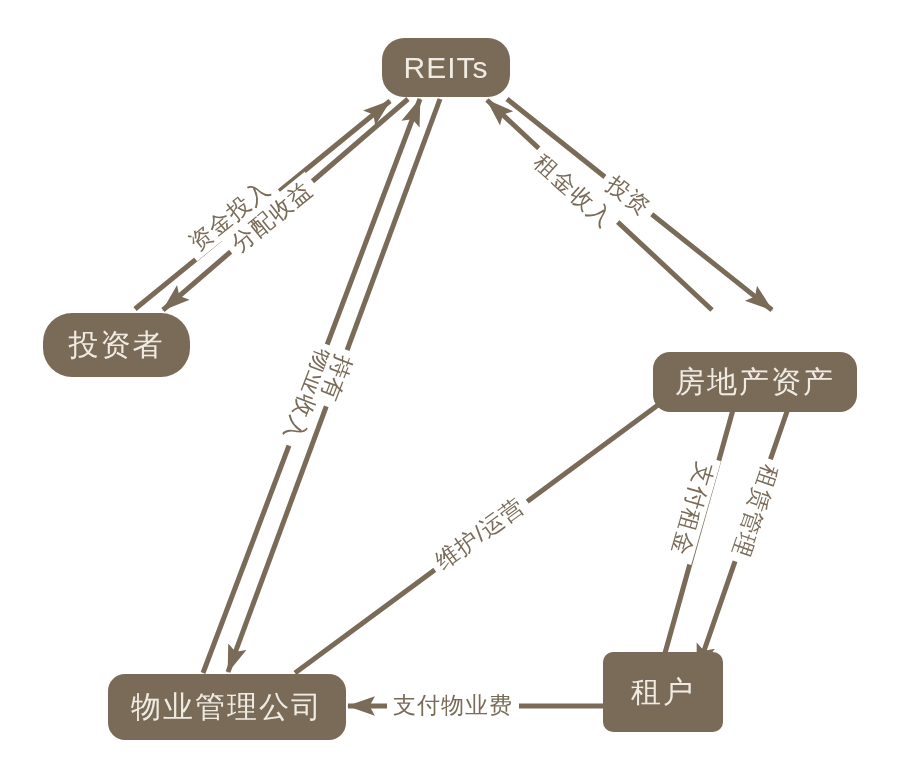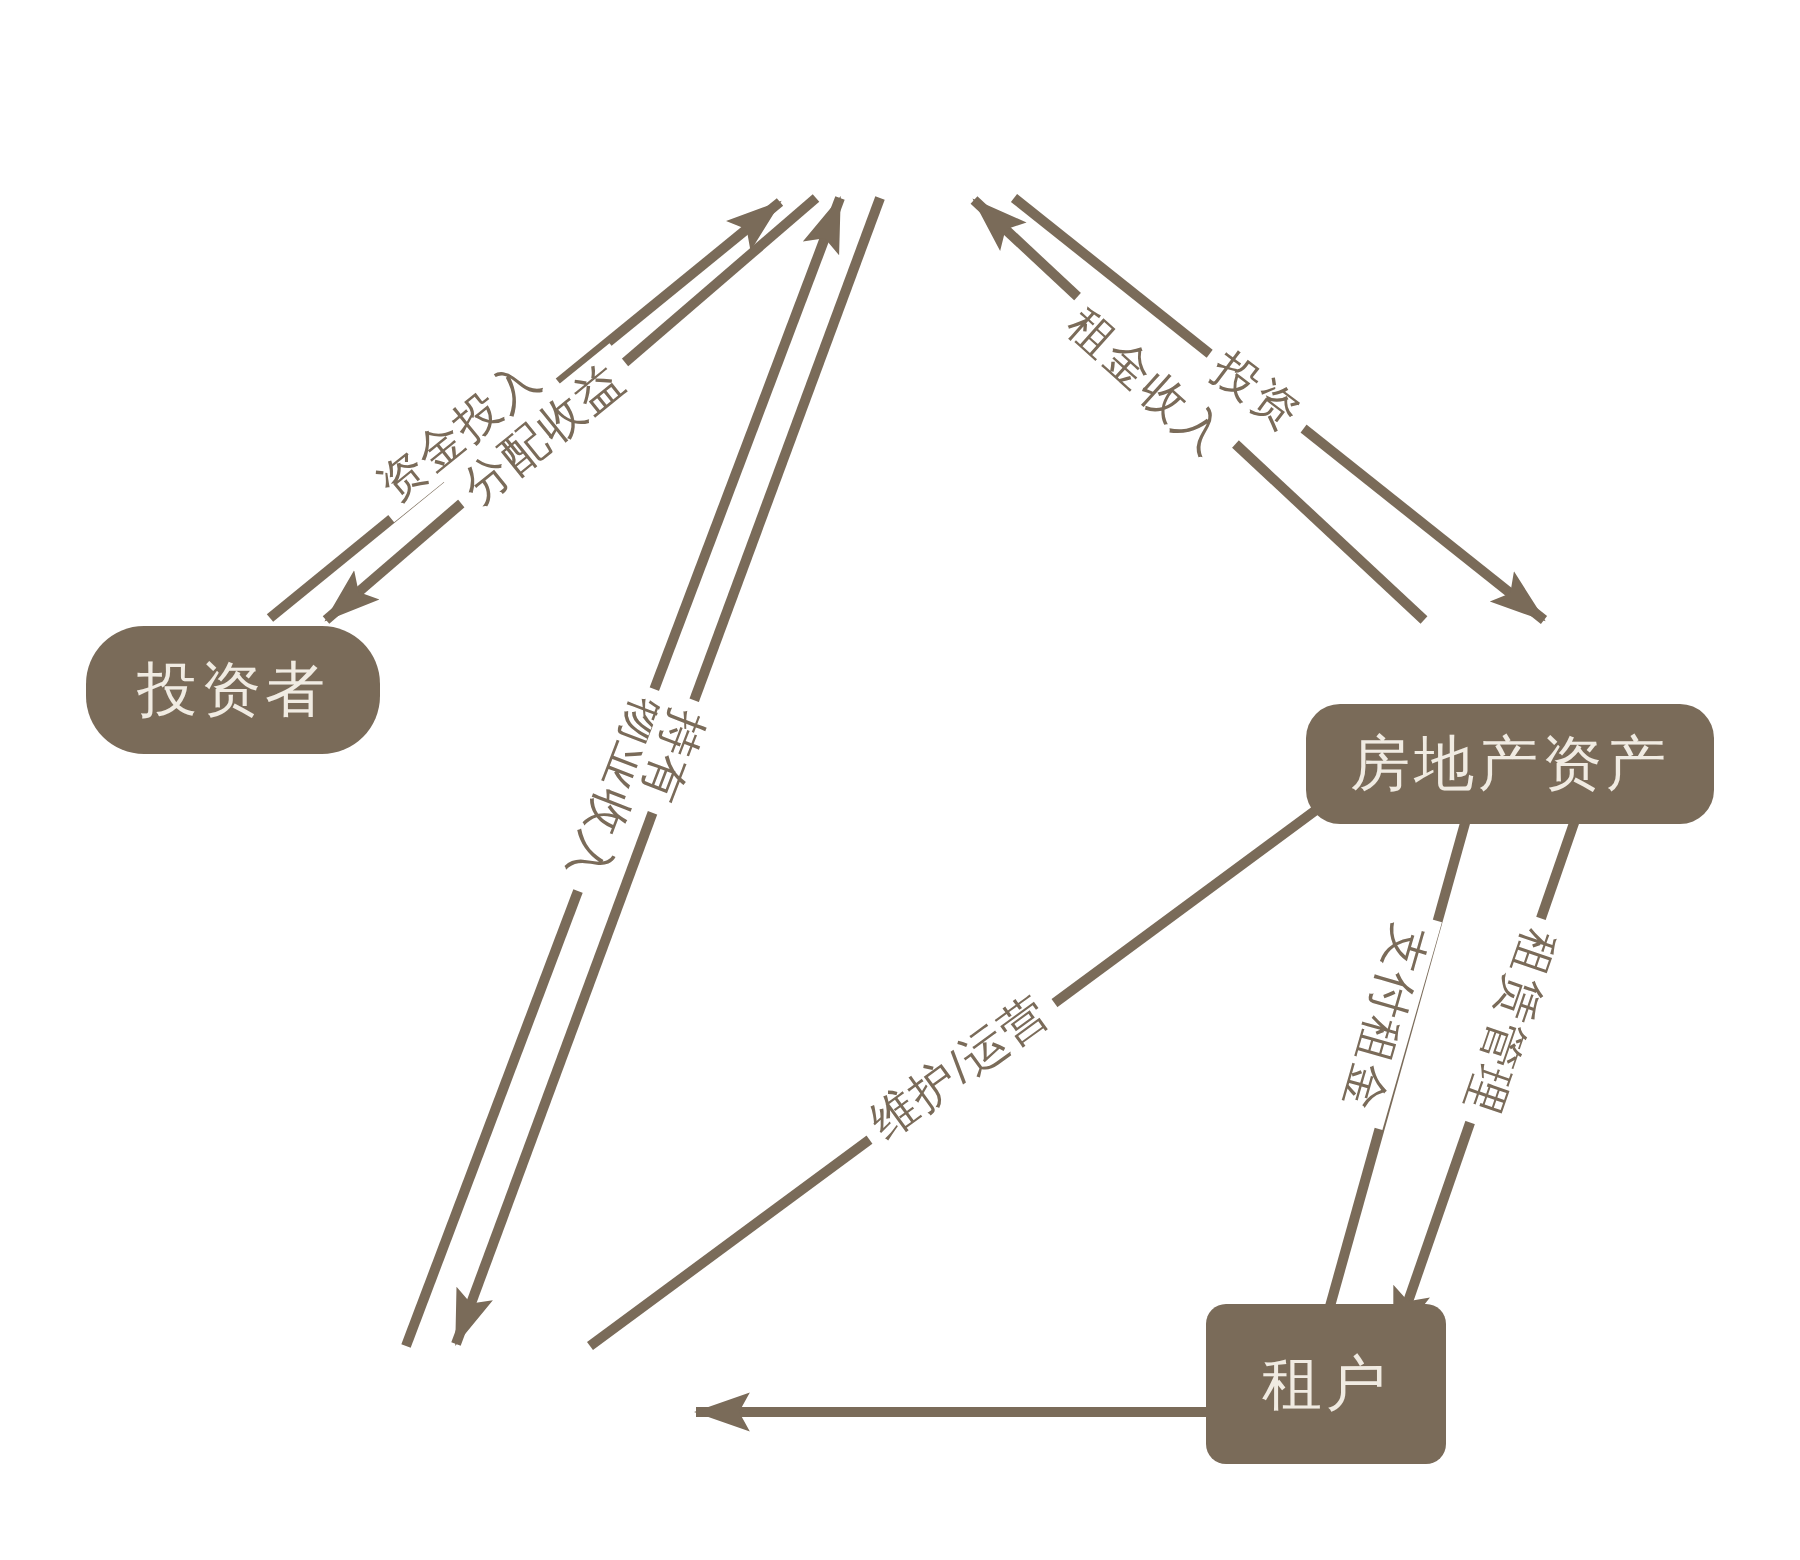--- a/index.html
+++ b/index.html
@@ -60,18 +60,21 @@
 
   <div class="edge-label" id="el-0">资金投入</div>
   <div class="edge-label" id="el-1">分配收益</div>
   <div class="edge-label" id="el-2">物业收入</div>
   <div class="edge-label" id="el-3">持有</div>
   <div class="edge-label" id="el-4">租金收入</div>
   <div class="edge-label" id="el-5">投资</div>
   <div class="edge-label" id="el-6">维护/运营</div>
   <div class="edge-label" id="el-7">支付租金</div>
   <div class="edge-label" id="el-8">租赁管理</div>
+  <div class="edge-label" id="el-9">支付物业费</div>
 
+  <div class="node" id="node-reits">REITs</div>
   <div class="node" id="node-investors">投资者</div>
   <div class="node" id="node-assets">房地产资产</div>
+  <div class="node" id="node-pm">物业管理公司</div>
   <div class="node" id="node-tenants">租户</div>
 
 </div>
 
 </body></html>

